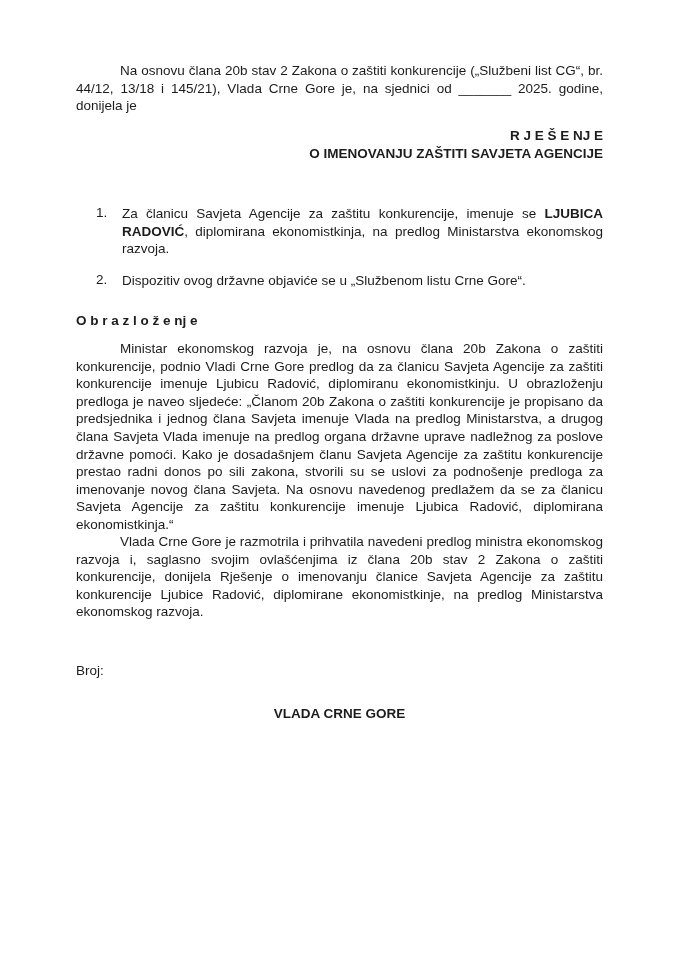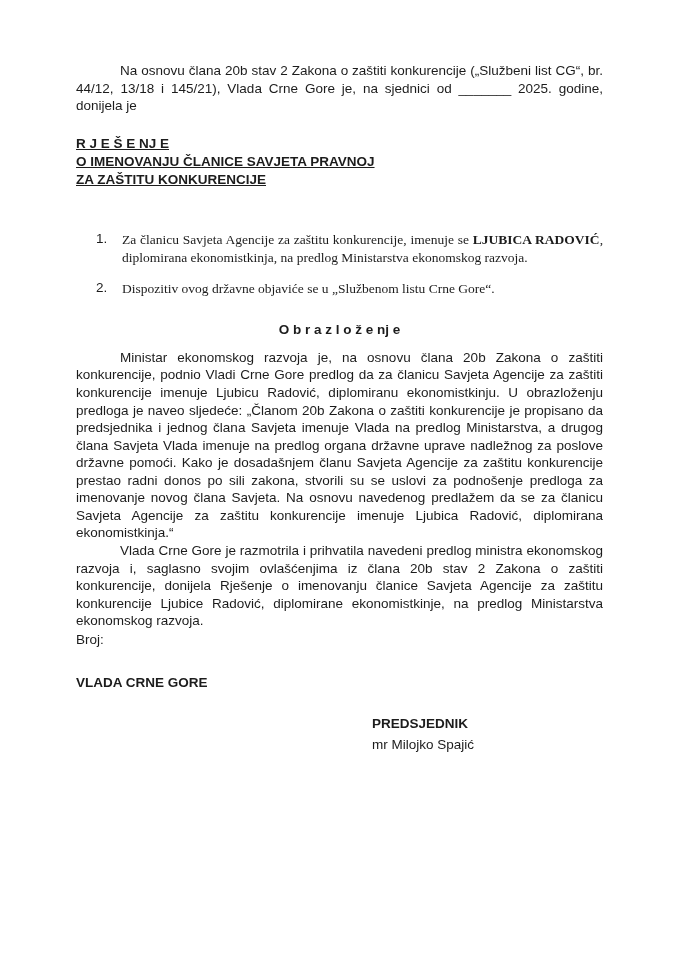--- a/index.html
+++ b/index.html
@@ -11,63 +11,61 @@
     font-size: 13.5px;
     color: #1c1c1c;
     overflow: hidden;
   }
   .page { padding: 62px 76px 0 76px; }
 
   .para { text-align: justify; line-height: 1.3; }
   .first-indent { text-indent: 44px; }
 
   .title-block {
-    text-align: left;
+    text-align: right;
     font-weight: bold;
     line-height: 1.35;
-    margin-top: 20px;
-    text-decoration: underline;
+    margin-top: 12px;
   }
 
   .list { margin-top: 42px; padding-left: 20px; }
   .list-item { display: flex; margin-bottom: 14px; }
   .list-num { flex: none; width: 26px; }
-  .list-text { flex: 1; text-align: justify; line-height: 1.3; font-family: Liberation Serif, serif; }
+  .list-text { flex: 1; text-align: justify; line-height: 1.3; }
 
   .section-heading {
-    text-align: center;
     font-weight: bold;
     margin: 24px 0 12px 0;
   }
 
   .legal { margin-top: 26px; }
 
-  .broj-block { line-height: 1.55; }
+  .broj-block { margin-top: 40px; line-height: 1.55; }
 
   .gov-title {
+    text-align: center;
     font-weight: bold;
     margin-top: 24px;
   }
 
   .signature { margin-top: 24px; margin-left: 296px; line-height: 1.55; }
   .signer-title { font-weight: bold; }
 
   b, .bold { font-weight: bold; }
 </style>
 </head>
 <body>
 
 <div class="page">
 
   <p class="para first-indent">Na osnovu člana 20b stav 2 Zakona o zaštiti konkurencije („Službeni list CG“, br. 44/12, 13/18 i 145/21), Vlada Crne Gore je, na sjednici od _______ 2025. godine, donijela je</p>
 
   <div class="title-block">
     <div>R J E Š E NJ E</div>
-    <div>O IMENOVANJU ČLANICE SAVJETA PRAVNOJ</div>
-    <div>ZA ZAŠTITU KONKURENCIJE</div>
+    <div>O IMENOVANJU ZAŠTITI SAVJETA AGENCIJE</div>
   </div>
 
   <div class="list">
 
     <div class="list-item">
       <span class="list-num">1.</span>
       <span class="list-text"><span>Za članicu Savjeta Agencije za zaštitu konkurencije, imenuje se</span> <b>LJUBICA RADOVIĆ</b><span>, diplomirana ekonomistkinja, na predlog Ministarstva ekonomskog razvoja.</span></span>
     </div>
 
     <div class="list-item">
@@ -84,18 +82,14 @@
   <p class="para first-indent">Vlada Crne Gore je razmotrila i prihvatila navedeni predlog ministra ekonomskog razvoja i, saglasno svojim ovlašćenjima iz člana 20b stav 2 Zakona o zaštiti konkurencije, donijela Rješenje o imenovanju članice Savjeta Agencije za zaštitu konkurencije Ljubice Radović, diplomirane ekonomistkinje, na predlog Ministarstva ekonomskog razvoja.</p>
 
 
 
   <div class="broj-block">
     <div>Broj:</div>
   </div>
 
   <div class="gov-title">VLADA CRNE GORE</div>
 
-  <div class="signature">
-    <div class="signer-title">PREDSJEDNIK</div>
-    <div>mr Milojko Spajić</div>
-  </div>
 
 </div>
 
 </body></html>

